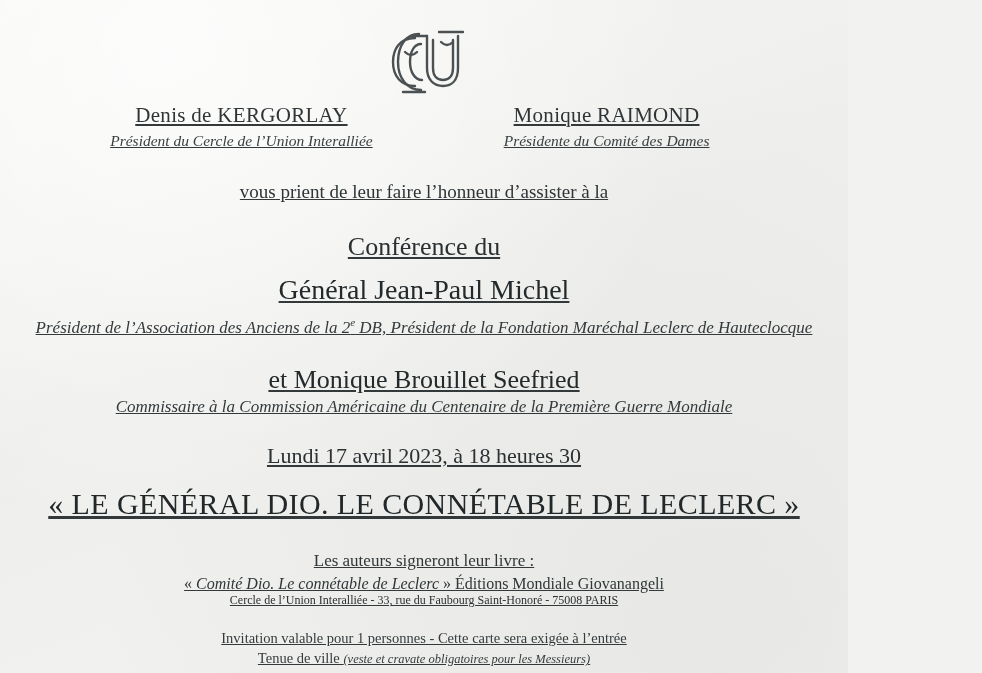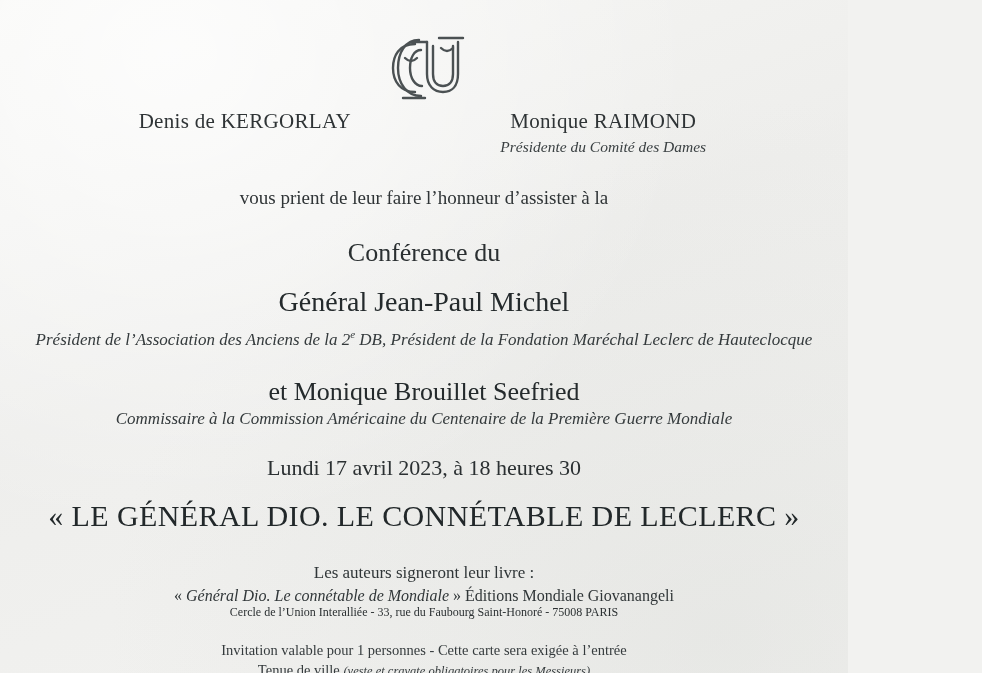--- a/index.html
+++ b/index.html
@@ -13,21 +13,22 @@
     font-family: "Liberation Serif", serif;
     color: #33383a;
     overflow: hidden;
   }
   .card {
     position: relative;
     width: 848px;
     height: 673px;
     box-sizing: border-box;
     background: linear-gradient(160deg, #f6f6f4 0%, #eeeeec 45%, #f3f3f1 100%);
-    padding: 12px;
+    padding: 6px;
+    text-decoration: underline;
   }
   
   .card::before {
     content: "";
     position: absolute;
     inset: 0;
     background:
       radial-gradient(ellipse at 20% 8%, rgba(255,255,255,0.75) 0%, rgba(255,255,255,0) 55%),
       radial-gradient(ellipse at 85% 95%, rgba(210,212,208,0.35) 0%, rgba(255,255,255,0) 60%);
     pointer-events: none;
@@ -88,21 +89,21 @@
   .conference {
     font-size: 26px;
     margin-top: 26px;
     color: #2a2f31;
     line-height: 1.35;
   }
   .speaker-name {
     font-size: 28px;
     color: #242a2c;
     line-height: 1.3;
-    margin-top: 14px;
+    margin-top: 8px;
   }
   .speaker-title {
     font-size: 17px;
     font-style: italic;
     color: #343a3c;
     margin-top: 6px;
     line-height: 1.35;
   }
   .speaker-title sup {
     font-size: 11px;
@@ -185,20 +186,21 @@
           <path d="M30 14 L46 14 M58 10 L82 10 M22 70 L44 70"></path>
           <path d="M60 20 C64 24, 68 24, 72 20"></path>
           <path d="M24 30 C28 34, 32 34, 36 30"></path>
         </g>
       </svg>
     </div>
 
     <div class="hosts">
       <div class="host">
         <div class="host-name">Denis de KERGORLAY</div>
+        <div class="host-title">Président du Cercle de l’Union Interalliée</div>
       </div>
       <div class="host">
         <div class="host-name">Monique RAIMOND</div>
         <div class="host-title">Présidente du Comité des Dames</div>
       </div>
     </div>
 
     <div class="invite-line">vous prient de leur faire l’honneur d’assister à la</div>
 
     <div class="conference">Conférence du</div>
@@ -209,21 +211,21 @@
 
     <div class="speaker2-name">et Monique Brouillet Seefried</div>
     <div class="speaker2-title">Commissaire à la Commission Américaine du Centenaire de la Première Guerre Mondiale</div>
 
     <div class="datetime">Lundi 17 avril 2023, à 18 heures 30</div>
 
     <div class="booktitle">« LE GÉNÉRAL DIO. LE CONNÉTABLE DE LECLERC »</div>
 
     <div class="signing-label">Les auteurs signeront leur livre :</div>
     <div class="signing-book">
-      <span>« </span><span class="ital">Général Dio. Le connétable de Mondiale</span><span> » Éditions Mondiale Giovanangeli</span>
+      <span>« </span><span class="ital">Comité Dio. Le connétable de Leclerc</span><span> » Éditions Mondiale Giovanangeli</span>
     </div>
 
     <div class="venue">Cercle de l’Union Interalliée - 33, rue du Faubourg Saint-Honoré - 75008 PARIS</div>
 
     <div class="note1">Invitation valable pour 1 personnes - Cette carte sera exigée à l’entrée</div>
     <div class="note2">
       <span>Tenue de ville </span><span class="small-ital">(veste et cravate obligatoires pour les Messieurs)</span>
     </div>
 
   </div>

